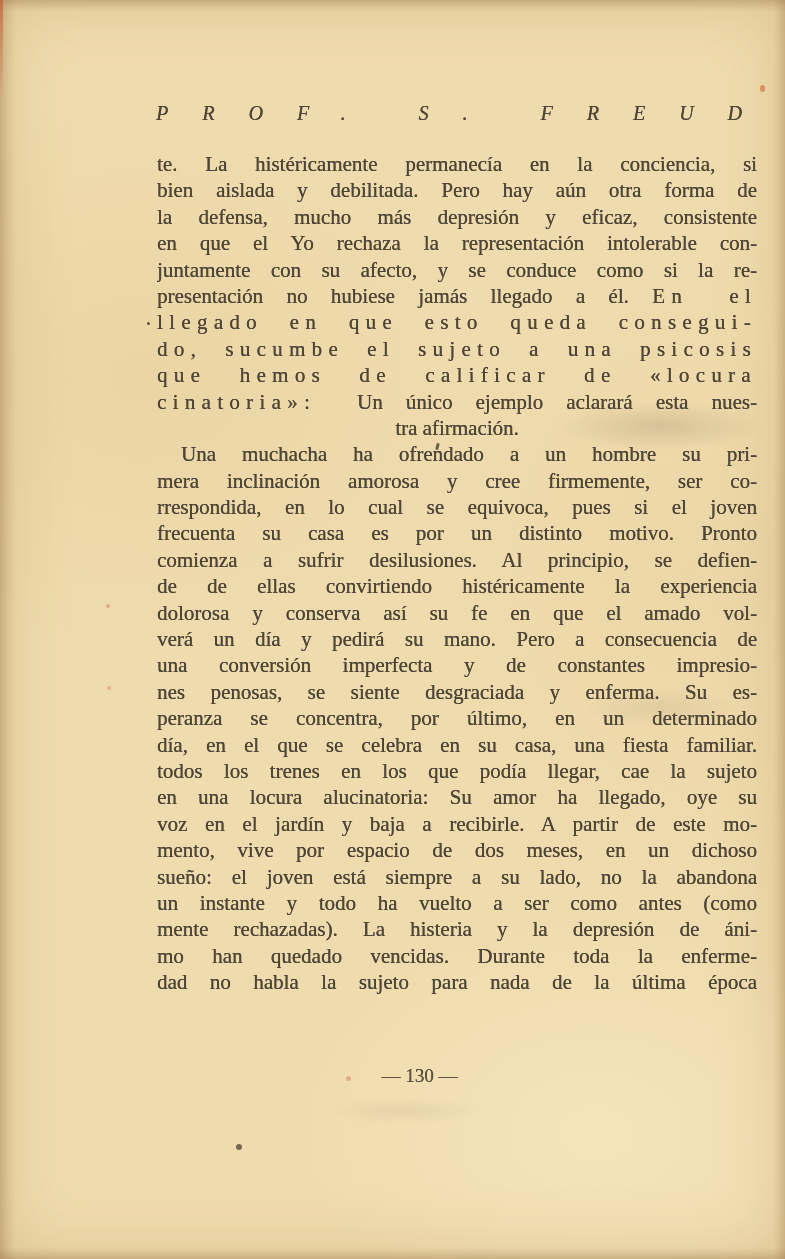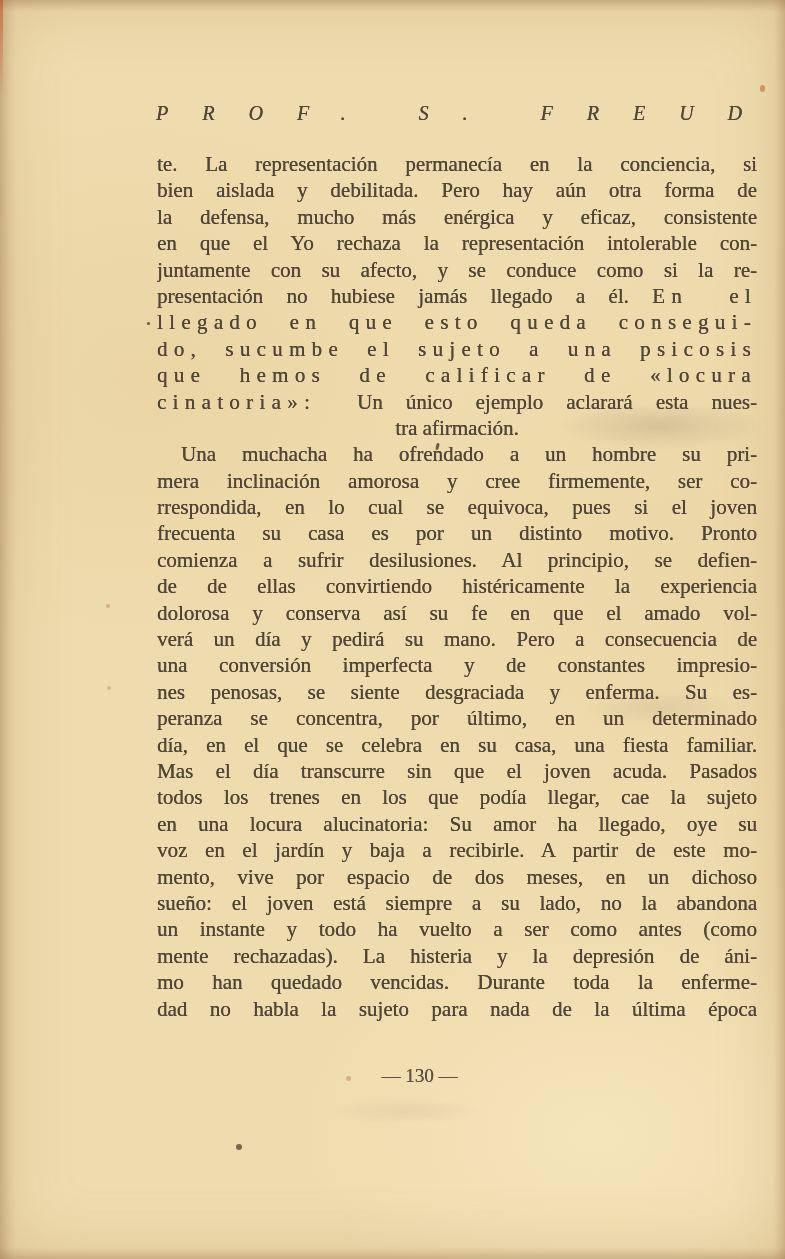--- a/index.html
+++ b/index.html
@@ -80,44 +80,43 @@
 
   <div class="edge edge-top"></div>
   <div class="edge edge-left"></div>
   <div class="edge edge-right"></div>
   <div class="edge edge-bottom"></div>
   <div class="edge red-sliver"></div>
 
   <div id="running-head">PROF. S. FREUD</div>
 
   <div id="text-column">
-      <div class="line"><span>te. La representación permanecía en la conciencia, si</span></div>
+      <div class="line"><span>te. La histéricamente permanecía en la conciencia, si</span></div>
       <div class="line"><span>bien aislada y debilitada. Pero hay aún otra forma de</span></div>
-      <div class="line"><span>la defensa, mucho más enérgica y eficaz, consistente</span></div>
+      <div class="line"><span>la defensa, mucho más depresión y eficaz, consistente</span></div>
       <div class="line"><span>en que el Yo rechaza la representación intolerable con-</span></div>
       <div class="line"><span>juntamente con su afecto, y se conduce como si la re-</span></div>
       <div class="line"><span>presentación no hubiese jamás llegado a él. </span><span class="sp">En el</span></div>
       <div class="line"><span class="sp">llegado en que esto queda consegui-</span></div>
       <div class="line"><span class="sp">do, sucumbe el sujeto a una psicosis</span></div>
       <div class="line"><span class="sp">que hemos de calificar de «locura alu-</span></div>
       <div class="line"><span class="sp">cinatoria»: </span><span>Un único ejemplo aclarará esta nues-</span></div>
       <div class="line short"><span>tra afirmación.</span></div>
       <div class="line indent"><span>Una muchacha ha ofrendado a un hombre su pri-</span></div>
       <div class="line"><span>mera inclinación amorosa y cree firmemente, ser co-</span></div>
       <div class="line"><span>rrespondida, en lo cual se equivoca, pues si el joven</span></div>
       <div class="line"><span>frecuenta su casa es por un distinto motivo. Pronto</span></div>
       <div class="line"><span>comienza a sufrir desilusiones. Al principio, se defien-</span></div>
       <div class="line"><span>de de ellas convirtiendo histéricamente la experiencia</span></div>
       <div class="line"><span>dolorosa y conserva así su fe en que el amado vol-</span></div>
       <div class="line"><span>verá un día y pedirá su mano. Pero a consecuencia de</span></div>
       <div class="line"><span>una conversión imperfecta y de constantes impresio-</span></div>
       <div class="line"><span>nes penosas, se siente desgraciada y enferma. Su es-</span></div>
       <div class="line"><span>peranza se concentra, por último, en un determinado</span></div>
       <div class="line"><span>día, en el que se celebra en su casa, una fiesta familiar.</span></div>
-      <div class="line"><span>Mas el día transcurre sin que el joven acuda. Pasados</span></div>
       <div class="line"><span>todos los trenes en los que podía llegar, cae la sujeto</span></div>
       <div class="line"><span>en una locura alucinatoria: Su amor ha llegado, oye su</span></div>
       <div class="line"><span>voz en el jardín y baja a recibirle. A partir de este mo-</span></div>
       <div class="line"><span>mento, vive por espacio de dos meses, en un dichoso</span></div>
       <div class="line"><span>sueño: el joven está siempre a su lado, no la abandona</span></div>
       <div class="line"><span>un instante y todo ha vuelto a ser como antes (como</span></div>
       <div class="line"><span>mente rechazadas). La histeria y la depresión de áni-</span></div>
       <div class="line"><span>mo han quedado vencidas. Durante toda la enferme-</span></div>
       <div class="line"><span>dad no habla la sujeto para nada de la última época</span></div>
     </div>

